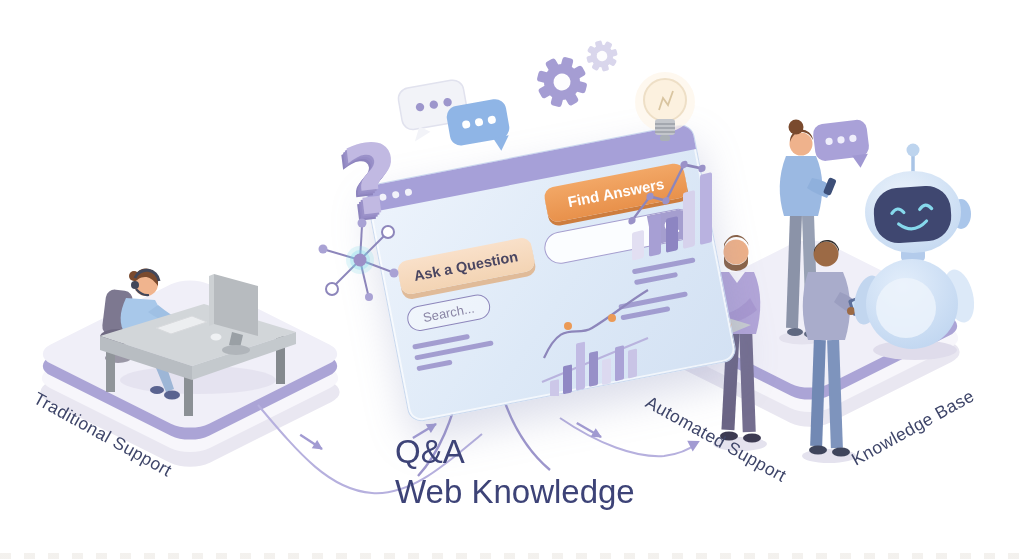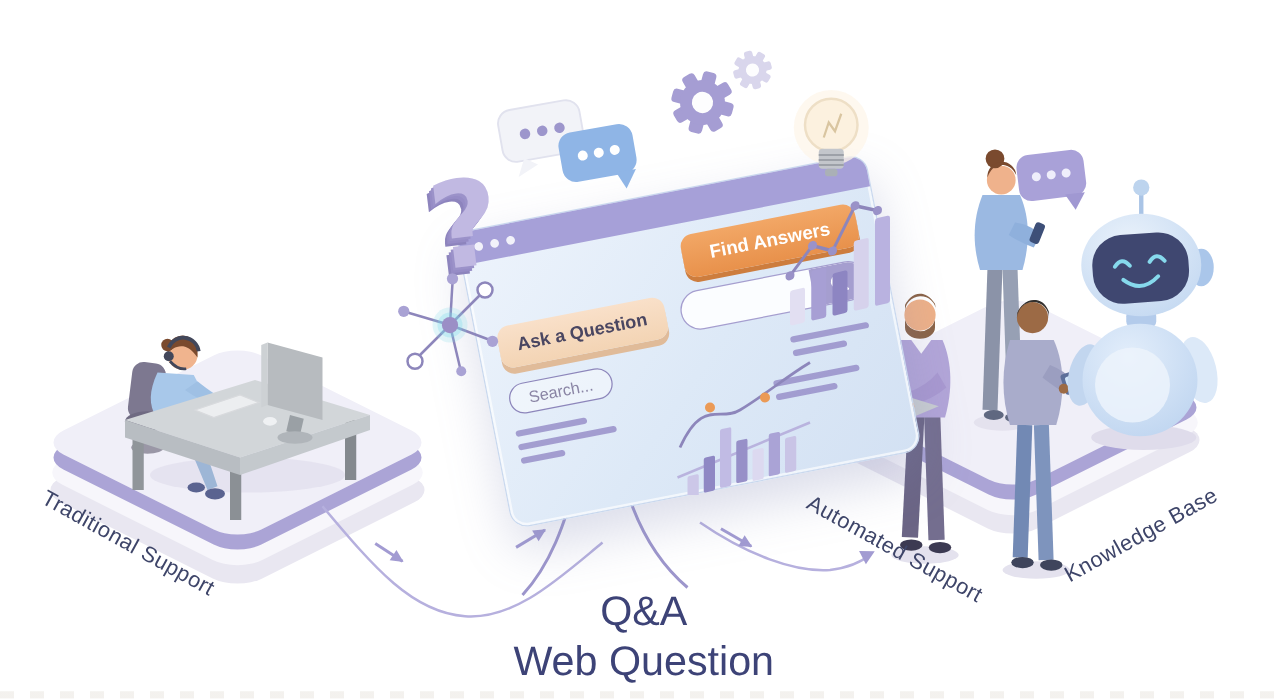--- a/index.html
+++ b/index.html
@@ -33,22 +33,22 @@
   .pill-space{flex:1;}
   .pill-btn{width:44px;background:#a59ecf;display:flex;align-items:center;justify-content:center;cursor:pointer;}
   .search-oval{border:1.6px solid #8d86bb;border-radius:999px;padding:4px 15px;font-size:13px;
                color:#8a85a5;background:rgba(255,255,255,.4);}
   .lines{display:flex;flex-direction:column;gap:6px;}
   .ln{height:5px;border-radius:3px;background:#988fc9;opacity:.85;}
 
   
   .plat-label{position:absolute;font-size:17.5px;font-weight:500;color:#3e4569;letter-spacing:.4px;
               transform-origin:left top;white-space:nowrap;}
-  .caption{position:absolute;left:395px;top:432px;width:240px;text-align:center;
-           color:#3d4377;font-size:33px;font-weight:500;line-height:1.22;margin-top:37px;}
+  .caption{position:absolute;left:395px;top:432px;width:240px;
+           color:#3d4377;font-size:33px;font-weight:500;line-height:1.22;}
 
   
   .qmark{position:absolute;left:344px;top:124px;font-family:"DejaVu Sans",sans-serif;
          font-size:96px;font-weight:bold;color:#c1b9e2;transform:rotate(-7deg);
          text-shadow:-2px 2px 0 #9b92c9,-4px 4px 0 #968cc6,-6px 6px 0 #8d84bd;}
 
   
   .crop-strip{position:absolute;left:0;bottom:0;width:1024px;height:6px;opacity:.35;
     background:repeating-linear-gradient(90deg,rgba(190,178,160,.5) 0 11px,transparent 11px 24px);}
 </style>
@@ -377,17 +377,17 @@
     <circle cx="32" cy="50" r="4" fill="#eb9a56"></circle>
     <circle cx="76" cy="42" r="4" fill="#eb9a56"></circle>
   </svg>
 
   <div class="plat-label" style="left:40px;top:388px;transform:rotate(29deg)">Traditional Support</div>
   <div class="plat-label" style="left:652px;top:392px;transform:rotate(29deg)">Automated Support</div>
   <div class="plat-label" style="left:848px;top:452px;transform:rotate(-29deg)">Knowledge Base</div>
 
   <div class="caption">
     <div>Q&amp;A</div>
-    <div>Web Question</div>
+    <div>Web Knowledge</div>
   </div>
 
   <div class="crop-strip"></div>
 </div>
 
 </body></html>

